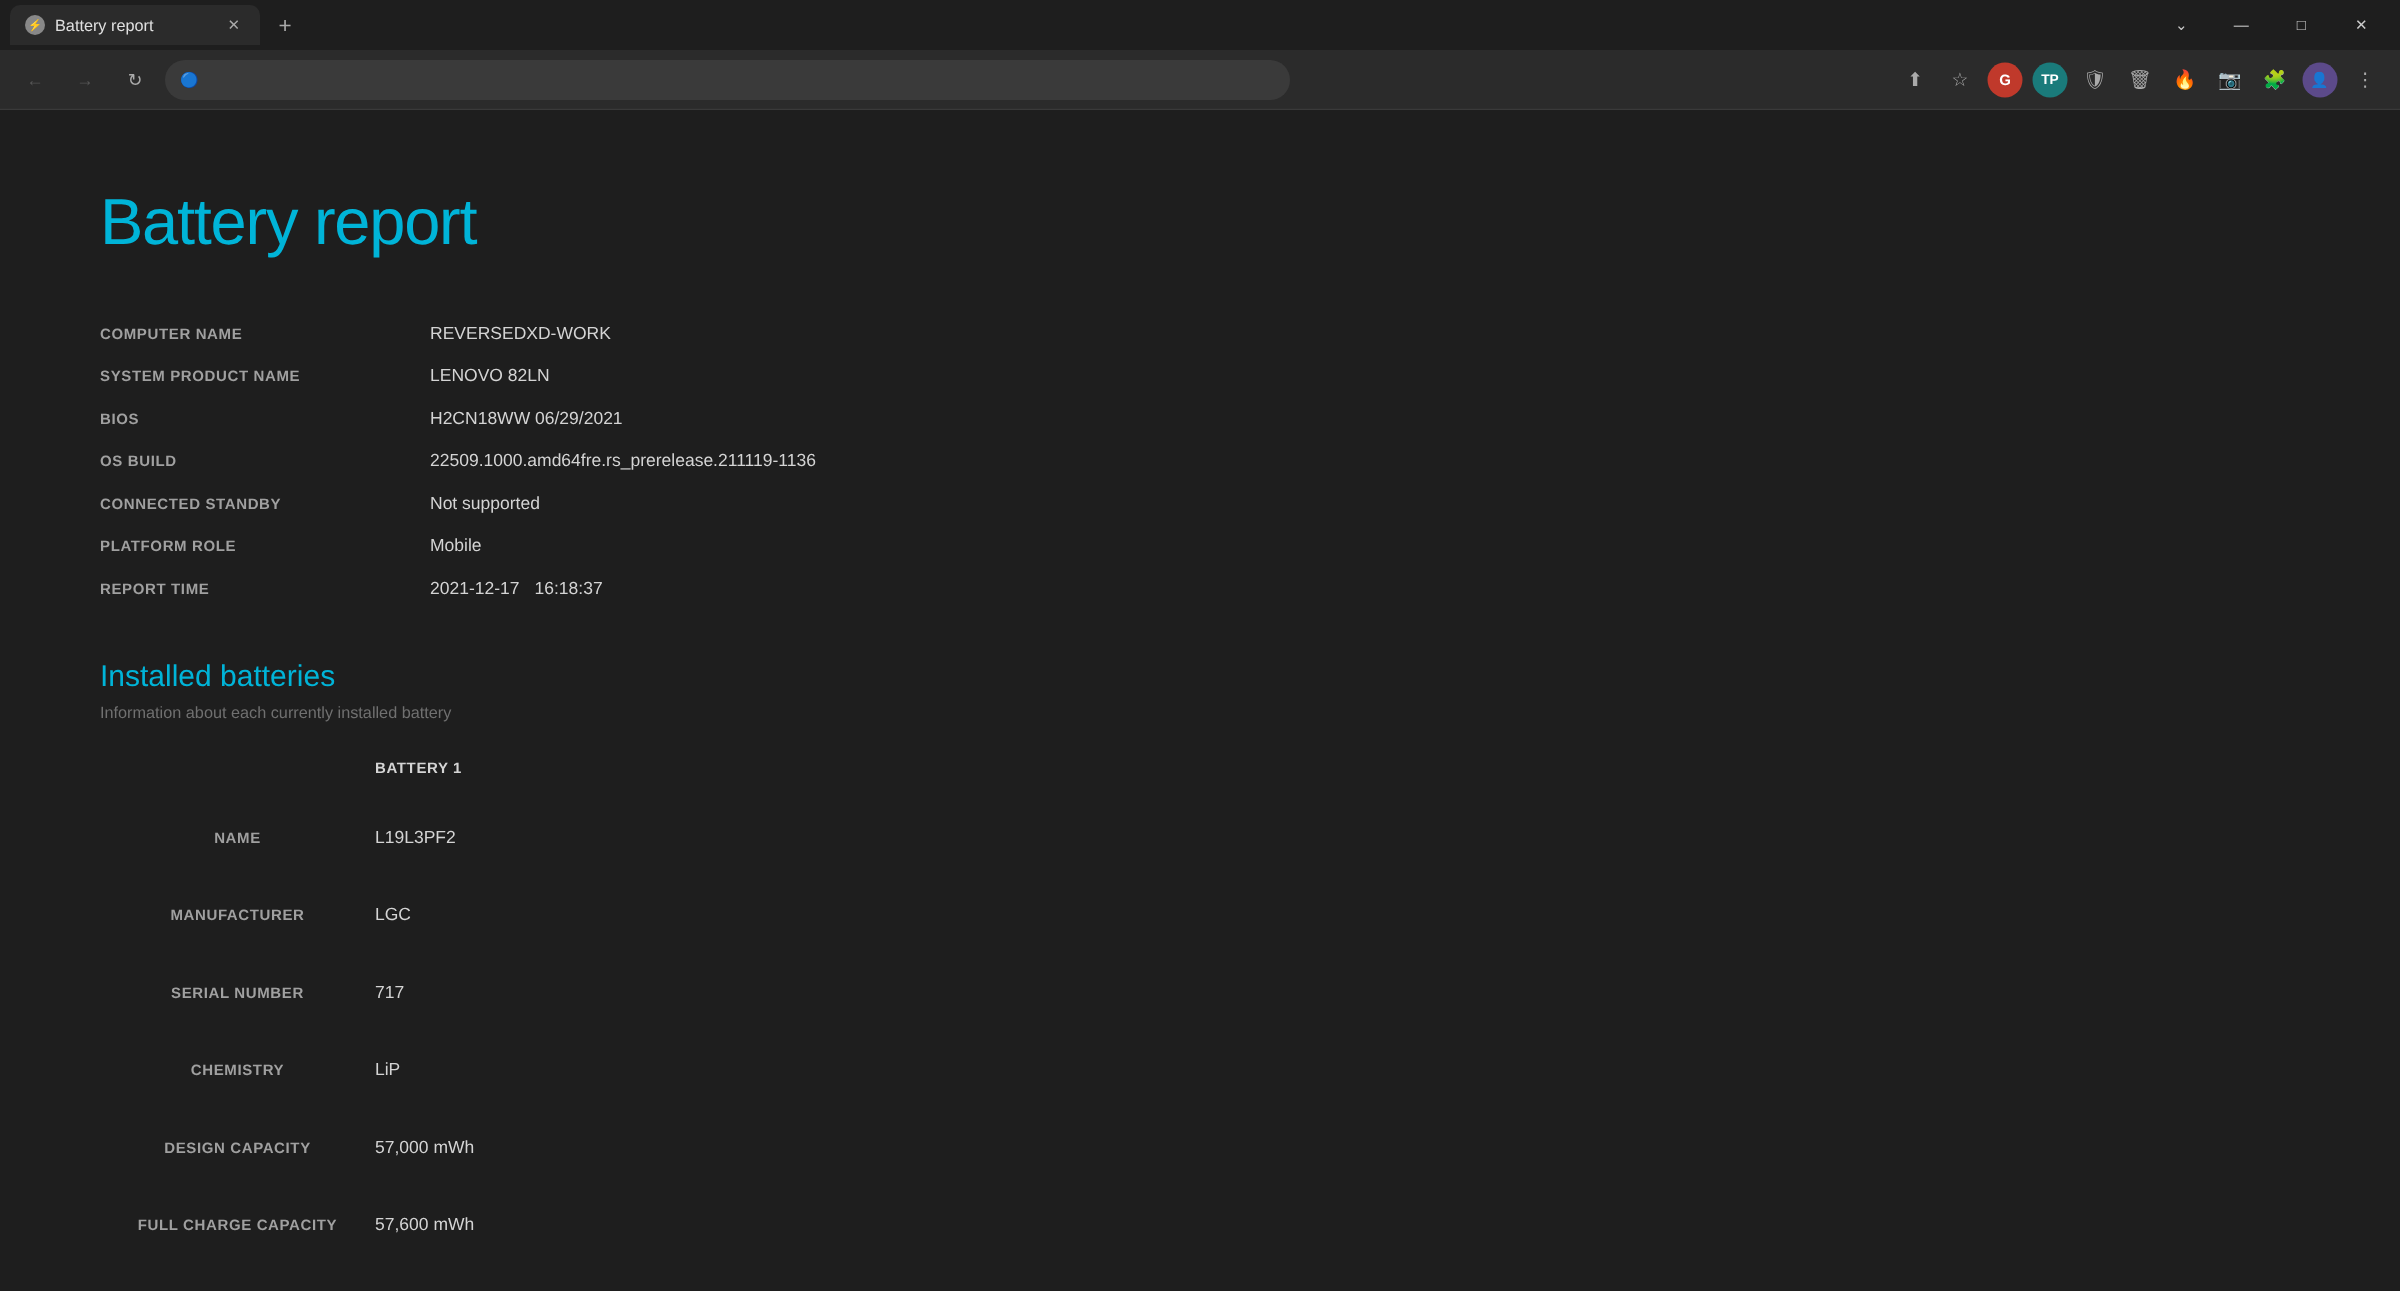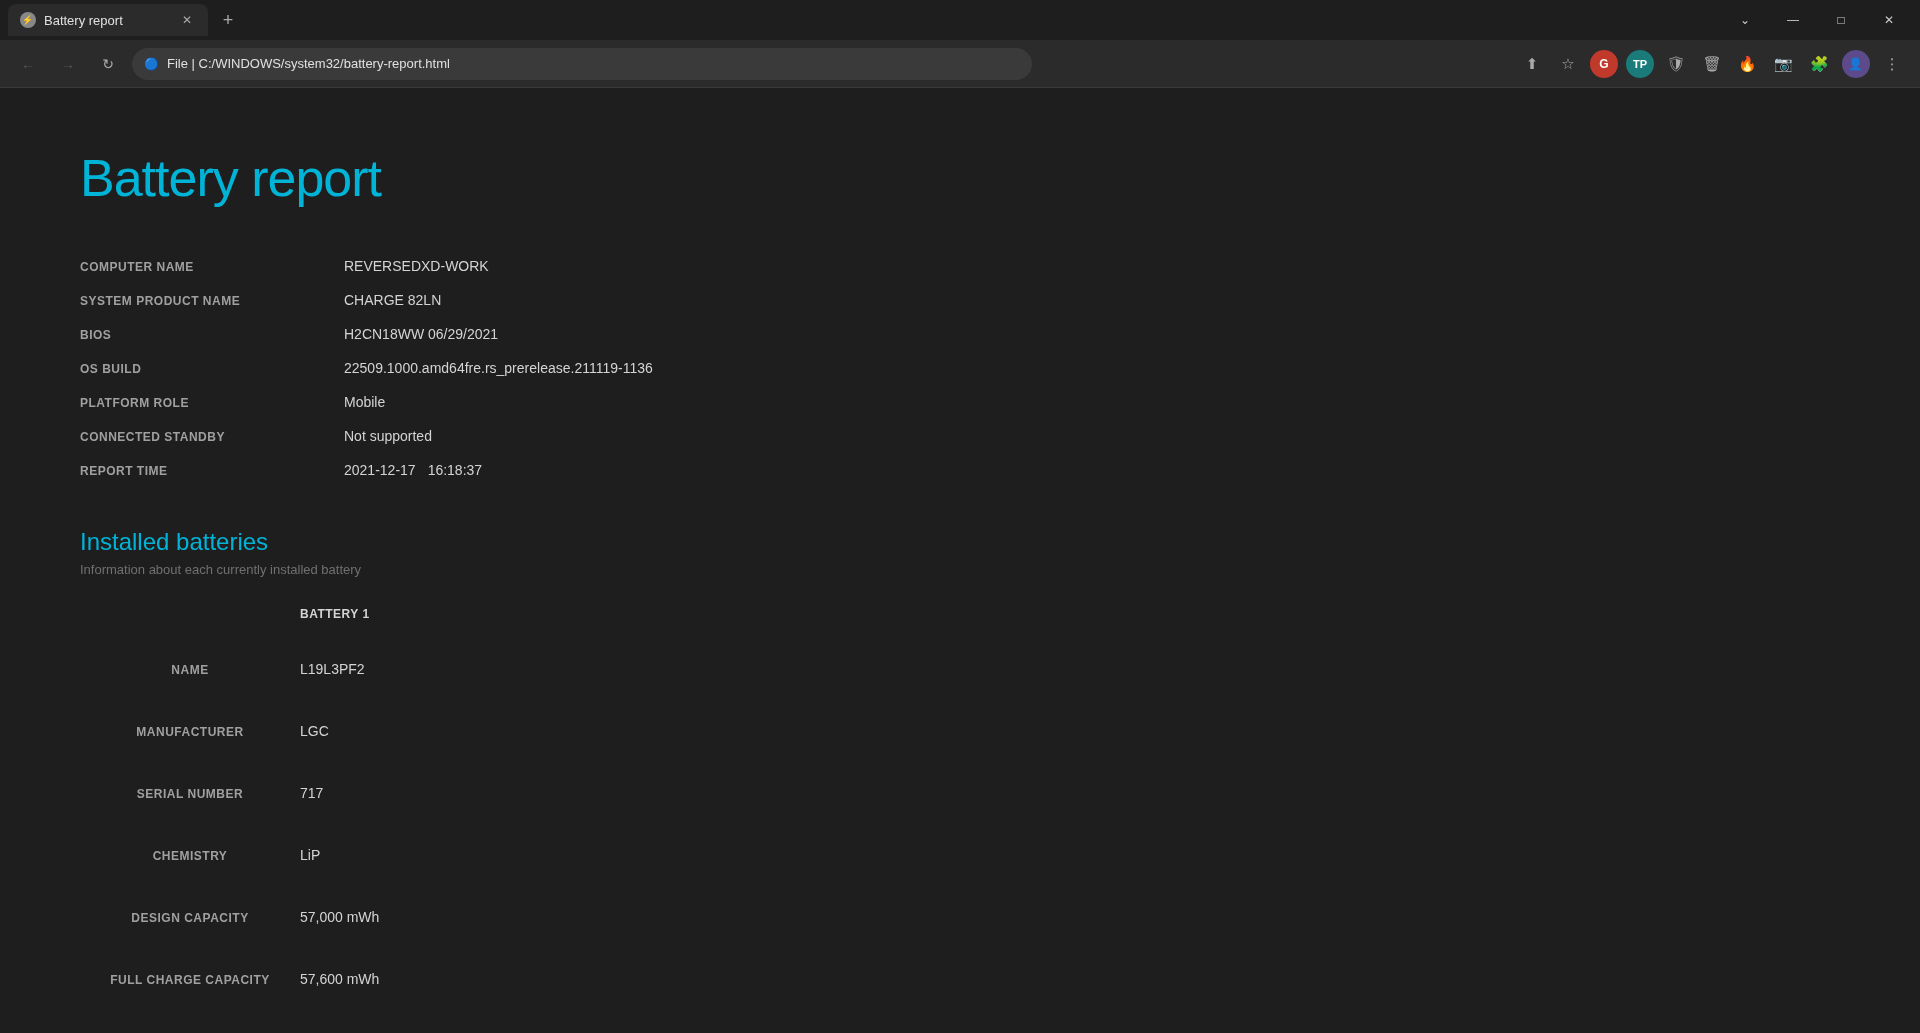--- a/index.html
+++ b/index.html
@@ -334,25 +334,20 @@
     </div>
   </div>
 
   <div class="nav-bar">
     <div class="nav-btn disabled">←</div>
     <div class="nav-btn disabled">→</div>
     <div class="nav-btn">↻</div>
 
     <div class="address-bar">
       <span class="address-lock">🔵</span>
-      <span class="address-text">
-        <span>File</span>
-        <span>  |  </span>
-        <span>C:/WINDOWS/system32/battery-report.html</span>
-      </span>
     </div>
 
     <div class="toolbar-icons">
       <div class="toolbar-icon" title="Share">⬆</div>
       <div class="toolbar-icon" title="Favorites">☆</div>
 
       <div class="toolbar-icon">
         <div class="badge-red">G</div>
       </div>
 
@@ -385,41 +380,41 @@
 
   <div class="info-table">
 
     <div class="info-row">
       <span class="info-label">COMPUTER NAME</span>
       <span class="info-value">REVERSEDXD-WORK</span>
     </div>
 
     <div class="info-row">
       <span class="info-label">SYSTEM PRODUCT NAME</span>
-      <span class="info-value">CHARGE 82LN</span>
+      <span class="info-value">LENOVO 82LN</span>
     </div>
 
     <div class="info-row">
       <span class="info-label">BIOS</span>
       <span class="info-value">H2CN18WW 06/29/2021</span>
     </div>
 
     <div class="info-row">
       <span class="info-label">OS BUILD</span>
       <span class="info-value">22509.1000.amd64fre.rs_prerelease.211119-1136</span>
     </div>
 
     <div class="info-row">
+      <span class="info-label">CONNECTED STANDBY</span>
+      <span class="info-value">Not supported</span>
+    </div>
+
+    <div class="info-row">
       <span class="info-label">PLATFORM ROLE</span>
       <span class="info-value">Mobile</span>
-    </div>
-
-    <div class="info-row">
-      <span class="info-label">CONNECTED STANDBY</span>
-      <span class="info-value">Not supported</span>
     </div>
 
     <div class="info-row">
       <span class="info-label">REPORT TIME</span>
       <span class="info-value report-time">
         <span>2021-12-17</span>
         <span>16:18:37</span>
       </span>
     </div>
 

